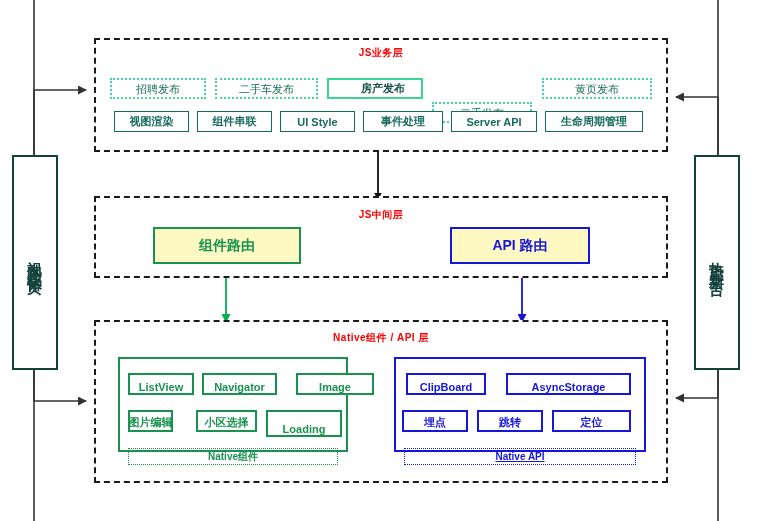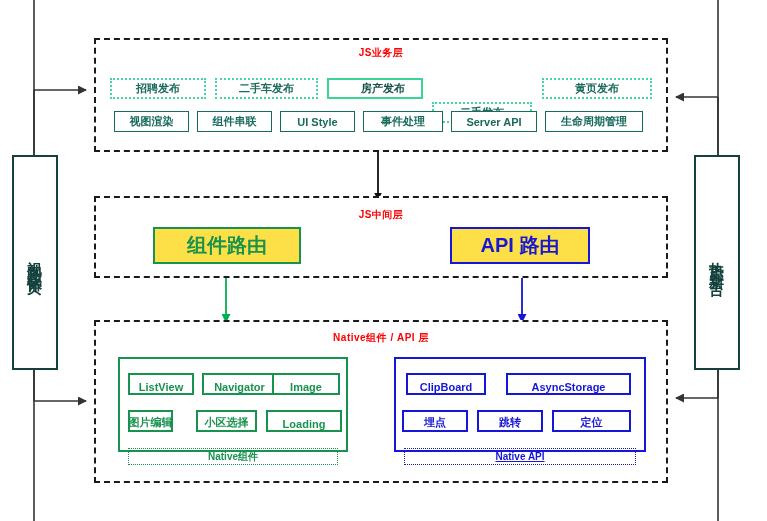--- a/index.html
+++ b/index.html
@@ -45,43 +45,44 @@
     display: flex;
     align-items: center;
     justify-content: center;
     font-size: 11px;
     white-space: nowrap;
     background: #ffffff;
   }
   .chip-dotted {
     border: 2px dotted #46d6a0;
     color: #1a6b5a;
-    font-weight: bold;
+    font-weight: normal;
+    align-items: flex-end;
   }
   .chip-solid-mint {
     border: 2px solid #3ad694;
     color: #15524a;
     font-weight: bold;
   }
   .chip-teal {
     border: 1.5px solid #176b5c;
     color: #176b5c;
     font-weight: bold;
   }
 
   
   .route-box {
     position: absolute;
     box-sizing: border-box;
     display: flex;
     align-items: center;
     justify-content: center;
-    font-size: 20px;
-    font-weight: bold;
-    background: #fde047;
+    font-size: 14px;
+    font-weight: bold;
+    background: #fef9c3;
     white-space: nowrap;
   }
   .route-green { border: 2px solid #18924f; color: #18924f; }
   .route-blue  { border: 2px solid #1616d8; color: #1616d8; }
 
   
   .group-frame {
     position: absolute;
     box-sizing: border-box;
     background: #ffffff;
@@ -252,31 +253,31 @@
     <div class="layer-title" style="top:9px;">Native组件 / API 层</div>
 
     <div class="group-frame frame-green" style="left:22px; top:35px; width:230px; height:95px;">
 
       <div class="nbox nbox-green" style="left:8px; top:14px; width:66px; height:22px;">
         <span>ListView</span>
       </div>
       <div class="nbox nbox-green" style="left:82px; top:14px; width:75px; height:22px;">
         <span>Navigator</span>
       </div>
-      <div class="nbox nbox-green" style="left:152px; top:14px; width:68px; height:22px;">
+      <div class="nbox nbox-green" style="left:176px; top:14px; width:78px; height:22px;">
         <span>Image</span>
       </div>
 
       <div class="nbox nbox-green" style="left:8px; top:51px; width:45px; height:22px;">
         <span>图片编辑</span>
       </div>
       <div class="nbox nbox-green" style="left:76px; top:51px; width:61px; height:22px;">
         <span>小区选择</span>
       </div>
-      <div class="nbox nbox-green" style="left:146px; top:51px; width:76px; height:22px;">
+      <div class="nbox nbox-green" style="left:146px; top:51px; width:76px; height:27px;">
         <span>Loading</span>
       </div>
     </div>
 
     <div class="caption caption-green" style="left:32px; top:126px; width:210px; height:17px;">
       <span>Native组件</span>
     </div>
 
     <div class="group-frame frame-blue" style="left:298px; top:35px; width:252px; height:95px;">
 

